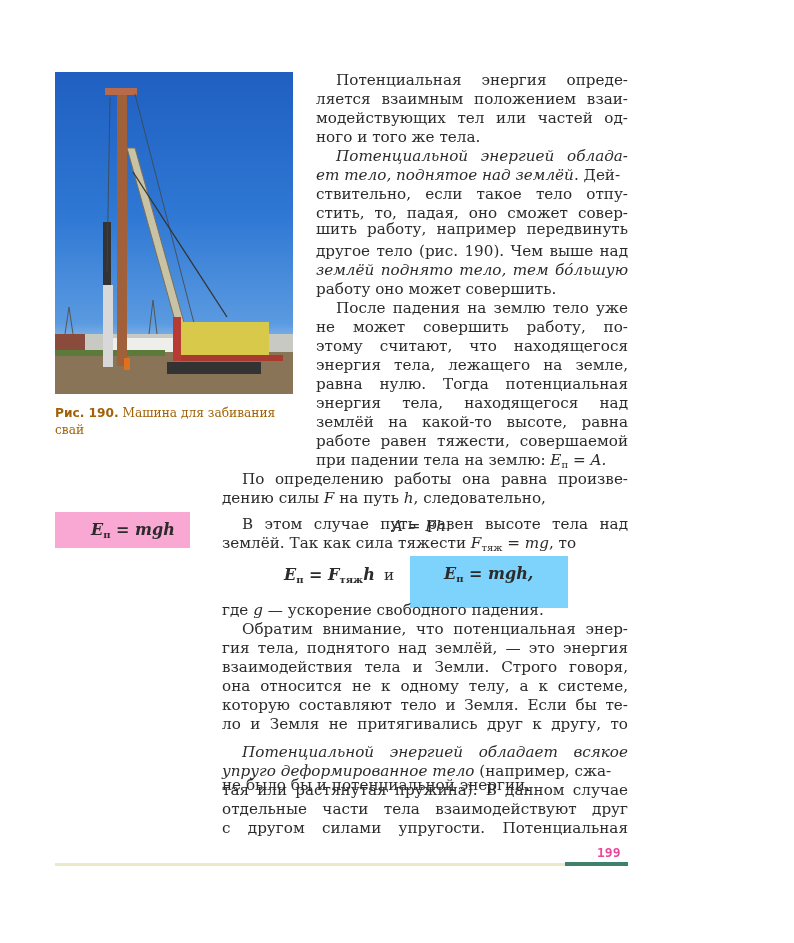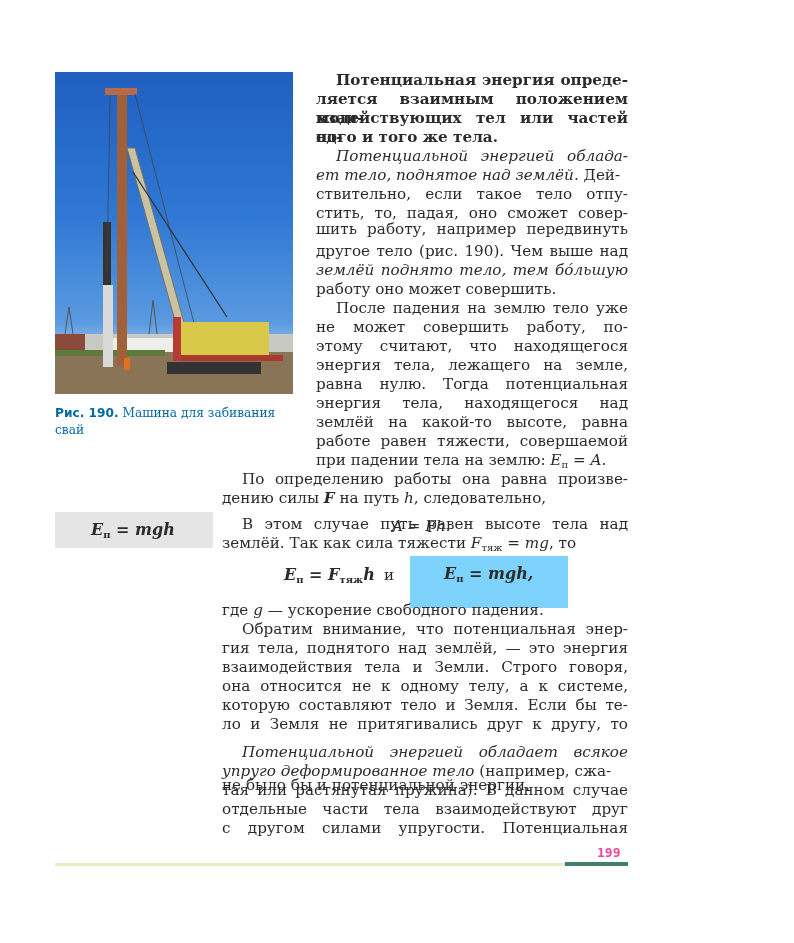--- a/index.html
+++ b/index.html
@@ -1,28 +1,28 @@
 <!DOCTYPE html>
 <html><head>
 <meta charset="utf-8">
 <style>
   html, body { margin: 0; padding: 0; background: #ffffff; }
   body { width: 794px; height: 943px; position: relative; overflow: hidden;
          font-family: "DejaVu Serif", "Liberation Serif", serif; color: #2b2b2b; }
   .abs { position: absolute; }
   .line { position: absolute; white-space: nowrap; font-size: 15.2px; line-height: 19px; }
   .just { text-align-last: justify; text-align: justify; white-space: normal; }
-  .bold { font-weight: bold; }
+  .bold { font-weight: normal; }
   .ital { font-style: italic; }
   .photo { left: 55px; top: 72px; width: 238px; height: 322px; overflow: hidden;
            background: linear-gradient(180deg, #1f5fc0 0%, #2f78d4 45%, #5a9ae0 78%, #9cc3ea 86%, #8a7a62 88%, #7d6a52 100%); }
   .caption { left: 55px; top: 405px; width: 240px; font-size: 12.2px; line-height: 17px;
-             font-family: "DejaVu Serif", serif; color: #0369a1; }
+             font-family: "DejaVu Serif", serif; color: #a16207; }
   .caption .lbl { font-family: "DejaVu Sans", "Liberation Sans", sans-serif; font-weight: bold; }
-  .box-orange { left: 55px; top: 512px; width: 158px; height: 36px; background: #e5e5e5; }
+  .box-orange { left: 55px; top: 512px; width: 135px; height: 36px; background: #f9a8d4; }
   .box-blue { left: 410px; top: 556px; width: 158px; height: 52px; background: #7dd3fc; }
   .formula { font-family: "DejaVu Serif", serif; font-weight: bold; font-style: italic; font-size: 16px; }
   .sub { font-size: 10px; font-style: normal; font-weight: bold; vertical-align: -3px; }
   .footer-line { left: 55px; top: 863px; width: 510px; height: 3px; background: #ebe9c6; }
   .footer-accent { left: 565px; top: 862px; width: 63px; height: 4px; background: #3f7f6d; }
   .page-num { left: 597px; top: 845px; font-family: "DejaVu Sans Mono", "Liberation Mono", monospace;
               font-weight: bold; font-size: 13px; color: #ec4899; }
 </style>
 </head>
 <body>

